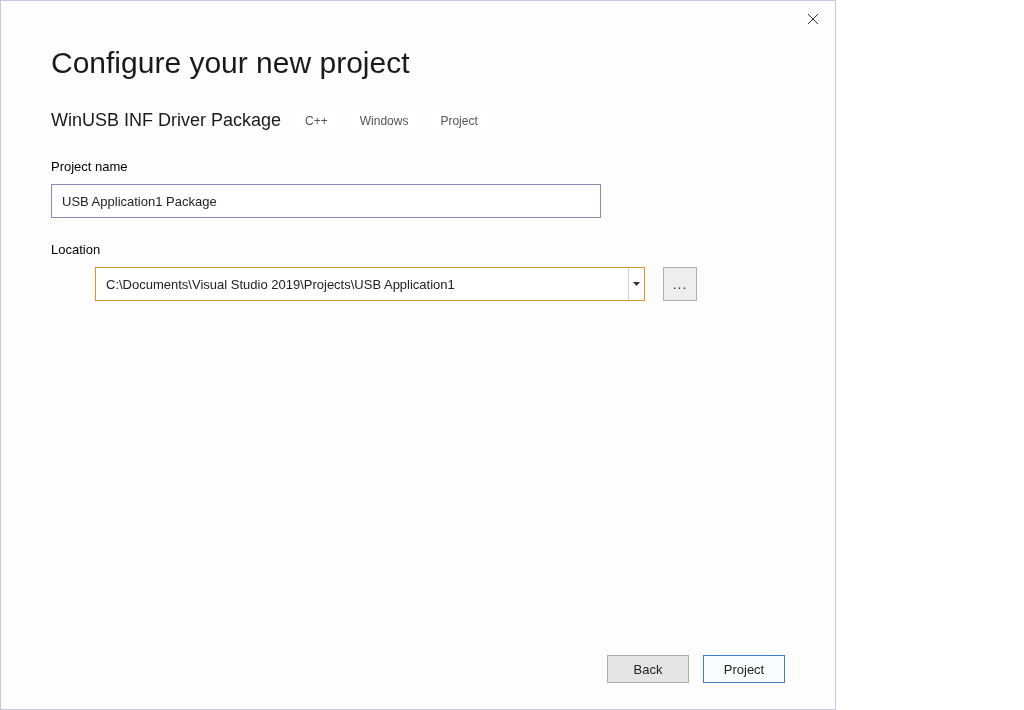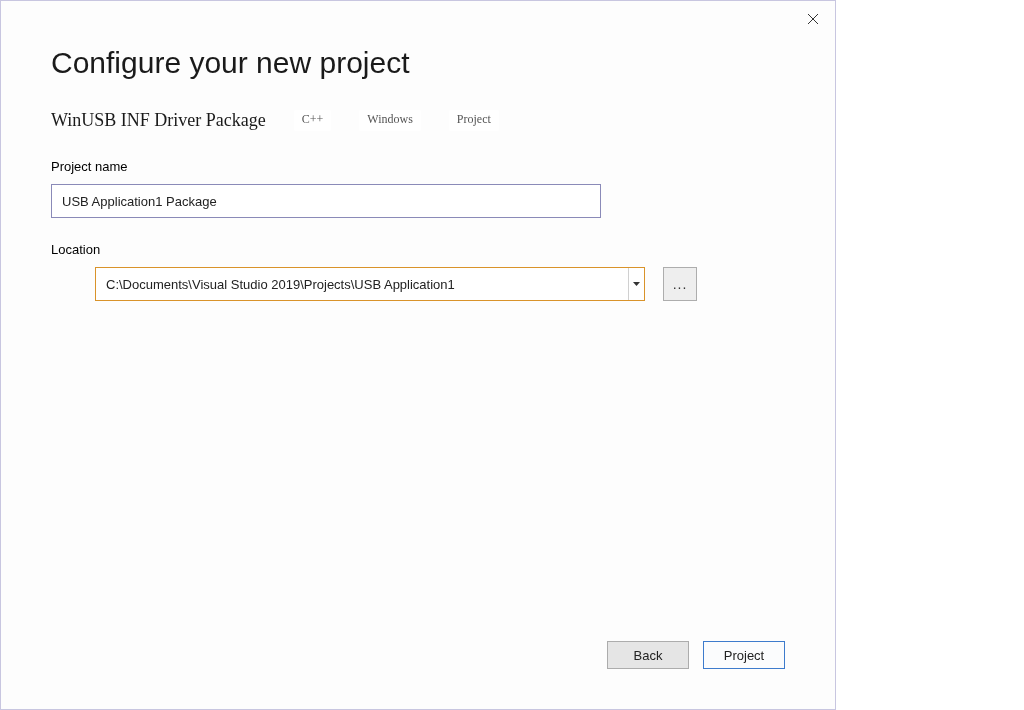--- a/index.html
+++ b/index.html
@@ -46,23 +46,23 @@
       padding: 45px 50px 0 50px;
     }
     .heading {
       font-size: 30px;
       font-weight: 400;
       color: #1a1a1a;
       margin-bottom: 30px;
     }
     .template-row {
       display: flex;
-      gap: 28px;
+      align-items: center;
+      gap: 16px;
       margin-bottom: 28px;
-      font-family: Liberation Serif, serif;
     }
     .template-name {
       font-size: 18px;
       font-weight: 400;
       color: #1a1a1a;
     }
     .tag {
       font-size: 12px;
       color: #555;
       background: #fff;
@@ -133,21 +133,21 @@
       display: flex;
       align-items: center;
       justify-content: center;
       cursor: pointer;
       font-size: 14px;
       color: #333;
       letter-spacing: 1px;
     }
     .footer {
       position: absolute;
-      bottom: 40px;
+      bottom: 26px;
       right: 50px;
       display: flex;
       gap: 14px;
     }
     .footer-btn {
       width: 82px;
       height: 28px;
       font-size: 13px;
       font-family: inherit;
       cursor: pointer;

